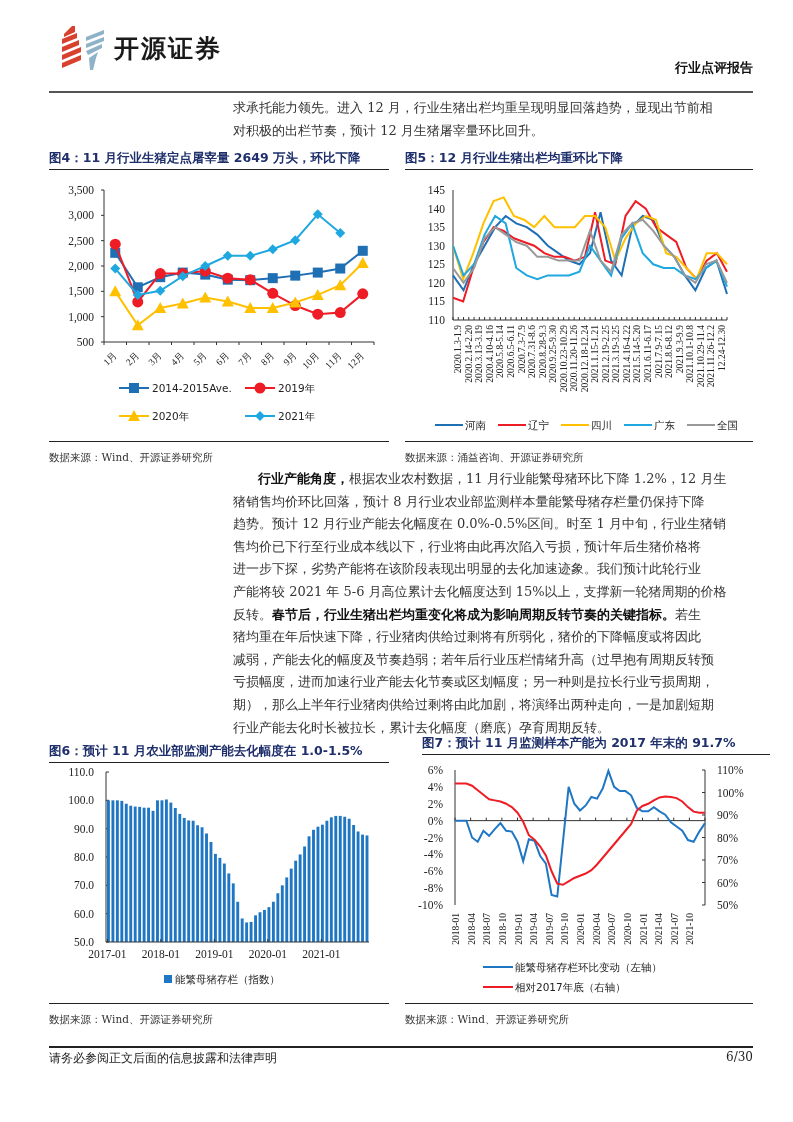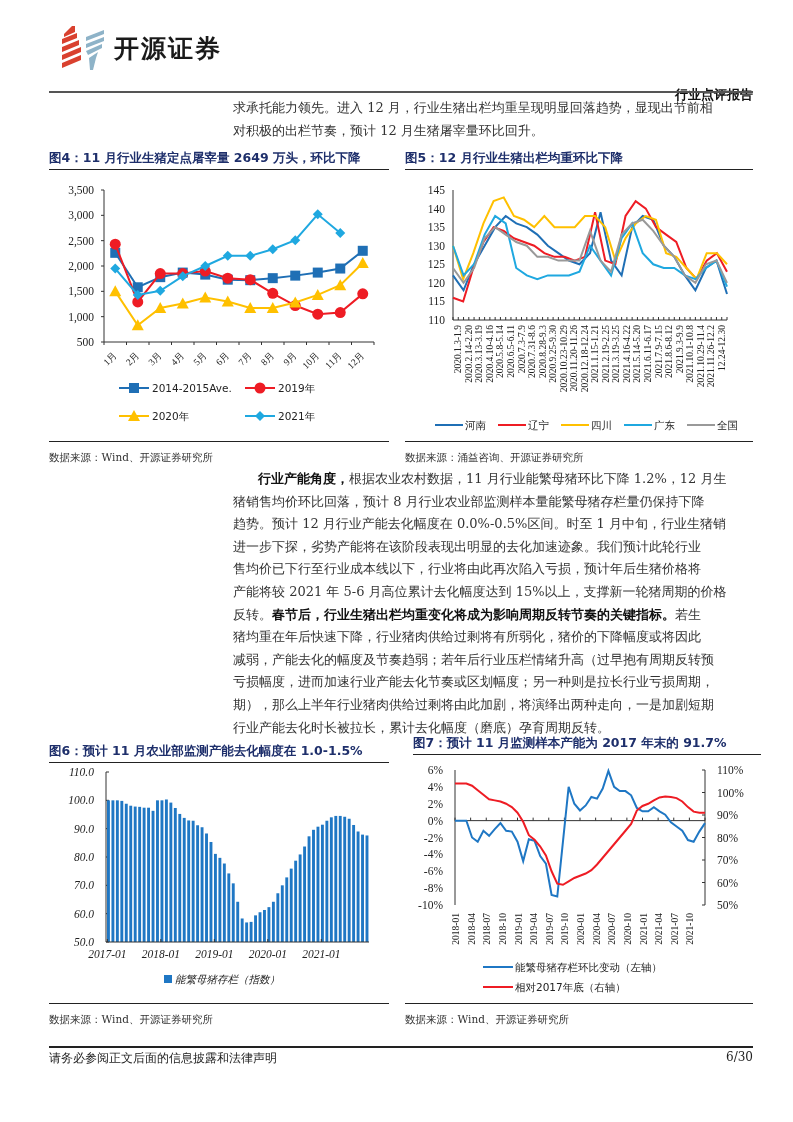--- a/index.html
+++ b/index.html
@@ -2,21 +2,21 @@
 <html><head>
 <meta charset="utf-8">
 <style>
   * { margin:0; padding:0; box-sizing:border-box; }
   html, body { width:793px; height:1122px; background:#fff; overflow:hidden; }
   body { position:relative; font-family:"DejaVu Serif","Liberation Serif",serif; color:#222; }
 
   .logo { position:absolute; left:60px; top:22px; width:250px; height:52px; display:flex; align-items:center; }
   .logo svg { width:46px; height:48px; }
   .logo-text { font-family:"DejaVu Sans","Liberation Sans",sans-serif; font-weight:bold; font-size:25px; letter-spacing:2px; color:#1a1a1a; margin-left:8px; }
-  .report-type { position:absolute; right:40px; top:86px; font-size:13px; font-weight:bold; font-family:"DejaVu Sans","Liberation Sans",sans-serif; color:#111; }
+  .report-type { position:absolute; right:40px; top:59px; font-size:13px; font-weight:bold; font-family:"DejaVu Sans","Liberation Sans",sans-serif; color:#111; }
   .header-rule { position:absolute; left:49px; right:40px; top:91px; height:1.5px; background:#555; }
 
   .para { position:absolute; left:233px; width:520px; font-size:13px; line-height:22.6px; color:#333; text-align:justify; }
   .para b { color:#111; }
 
   .fig-title { position:absolute; height:22px; font-family:"DejaVu Sans","Liberation Sans",sans-serif; font-weight:bold; font-size:12.5px; color:#1e2f6b; border-bottom:1.5px solid #222; padding-top:2px; white-space:nowrap; overflow:hidden; }
   .fig-source { position:absolute; height:16px; font-size:10.5px; color:#333; border-top:1.2px solid #222; padding-top:9px; }
   .chart { position:absolute; }
   .chart svg { display:block; }
   .tick { font-family:"Liberation Serif","DejaVu Serif",serif; font-size:11.5px; fill:#222; }
@@ -275,33 +275,33 @@
       <line x1="282" x2="310" y1="250" y2="250" stroke="#999999" stroke-width="2"></line>
       <text x="312" y="254" class="legend-t">全国</text>
     </svg>
 </div>
 <div class="fig-source" style="left:405px; top:441px; width:348px;">数据来源：涌益咨询、开源证券研究所</div>
 
 <div class="para" style="top:468px;">
   <div style="text-indent:25px;"><b>行业产能角度，</b><span>根据农业农村数据，11 月行业能繁母猪环比下降 1.2%，12 月生</span></div>
   <div>猪销售均价环比回落，预计 8 月行业农业部监测样本量能繁母猪存栏量仍保持下降</div>
   <div>趋势。预计 12 月行业产能去化幅度在 0.0%-0.5%区间。时至 1 月中旬，行业生猪销</div>
+  <div>售均价已下行至行业成本线以下，行业将由此再次陷入亏损，预计年后生猪价格将</div>
   <div>进一步下探，劣势产能将在该阶段表现出明显的去化加速迹象。我们预计此轮行业</div>
-  <div>售均价已下行至行业成本线以下，行业将由此再次陷入亏损，预计年后生猪价格将</div>
   <div>产能将较 2021 年 5-6 月高位累计去化幅度达到 15%以上，支撑新一轮猪周期的价格</div>
   <div><span>反转。</span><b>春节后，行业生猪出栏均重变化将成为影响周期反转节奏的关键指标。</b><span>若生</span></div>
   <div>猪均重在年后快速下降，行业猪肉供给过剩将有所弱化，猪价的下降幅度或将因此</div>
   <div>减弱，产能去化的幅度及节奏趋弱；若年后行业压栏情绪升高（过早抱有周期反转预</div>
   <div>亏损幅度，进而加速行业产能去化节奏或区划幅度；另一种则是拉长行业亏损周期，</div>
   <div>期），那么上半年行业猪肉供给过剩将由此加剧，将演绎出两种走向，一是加剧短期</div>
   <div>行业产能去化时长被拉长，累计去化幅度（磨底）孕育周期反转。</div>
 </div>
 
 <div class="fig-title" style="left:49px; top:733px; width:340px;margin-top:8px;">图6：预计 11 月农业部监测产能去化幅度在 1.0-1.5%</div>
-<div class="chart" style="left:49px; top:760px;font-style:italic;">
+<div class="chart" style="left:49px; top:760px;">
   <svg id="fig6svg" width="340" height="242">
       <text x="45" y="16" text-anchor="end" class="tick">110.0</text>
       <line x1="57" x2="60" y1="12" y2="12" stroke="#333"></line>
       <text x="45" y="44.333333333333314" text-anchor="end" class="tick">100.0</text>
       <line x1="57" x2="60" y1="40.333333333333314" y2="40.333333333333314" stroke="#333"></line>
       <text x="45" y="72.66666666666667" text-anchor="end" class="tick">90.0</text>
       <line x1="57" x2="60" y1="68.66666666666667" y2="68.66666666666667" stroke="#333"></line>
       <text x="45" y="101" text-anchor="end" class="tick">80.0</text>
       <line x1="57" x2="60" y1="97" y2="97" stroke="#333"></line>
       <text x="45" y="129.33333333333334" text-anchor="end" class="tick">70.0</text>
@@ -380,21 +380,21 @@
       <text x="218.81186440677965" y="198" text-anchor="middle" class="tick">2020-01</text>
       <line x1="218.81186440677965" x2="218.81186440677965" y1="179" y2="182" stroke="#333"></line>
       <text x="272.3033898305084" y="198" text-anchor="middle" class="tick">2021-01</text>
       <line x1="272.3033898305084" x2="272.3033898305084" y1="179" y2="182" stroke="#333"></line>
       <rect x="115" y="215" width="8" height="8" fill="#1f77c4"></rect>
       <text x="126" y="223" class="legend-t">能繁母猪存栏（指数）</text>
     </svg>
 </div>
 <div class="fig-source" style="left:49px; top:1003px; width:340px;">数据来源：Wind、开源证券研究所</div>
 
-<div class="fig-title" style="left:413px; top:733px; width:348px;">图7：预计 11 月监测样本产能为 2017 年末的 91.7%</div>
+<div class="fig-title" style="left:422px; top:733px; width:348px;">图7：预计 11 月监测样本产能为 2017 年末的 91.7%</div>
 <div class="chart" style="left:405px; top:760px;">
   <svg id="fig7svg" width="348" height="242">
       <text x="38" y="14" text-anchor="end" class="tick">6%</text>
       <text x="38" y="30.875" text-anchor="end" class="tick">4%</text>
       <text x="38" y="47.75" text-anchor="end" class="tick">2%</text>
       <text x="38" y="64.625" text-anchor="end" class="tick">0%</text>
       <text x="38" y="81.5" text-anchor="end" class="tick">-2%</text>
       <text x="38" y="98.375" text-anchor="end" class="tick">-4%</text>
       <text x="38" y="115.25" text-anchor="end" class="tick">-6%</text>
       <text x="38" y="132.125" text-anchor="end" class="tick">-8%</text>

